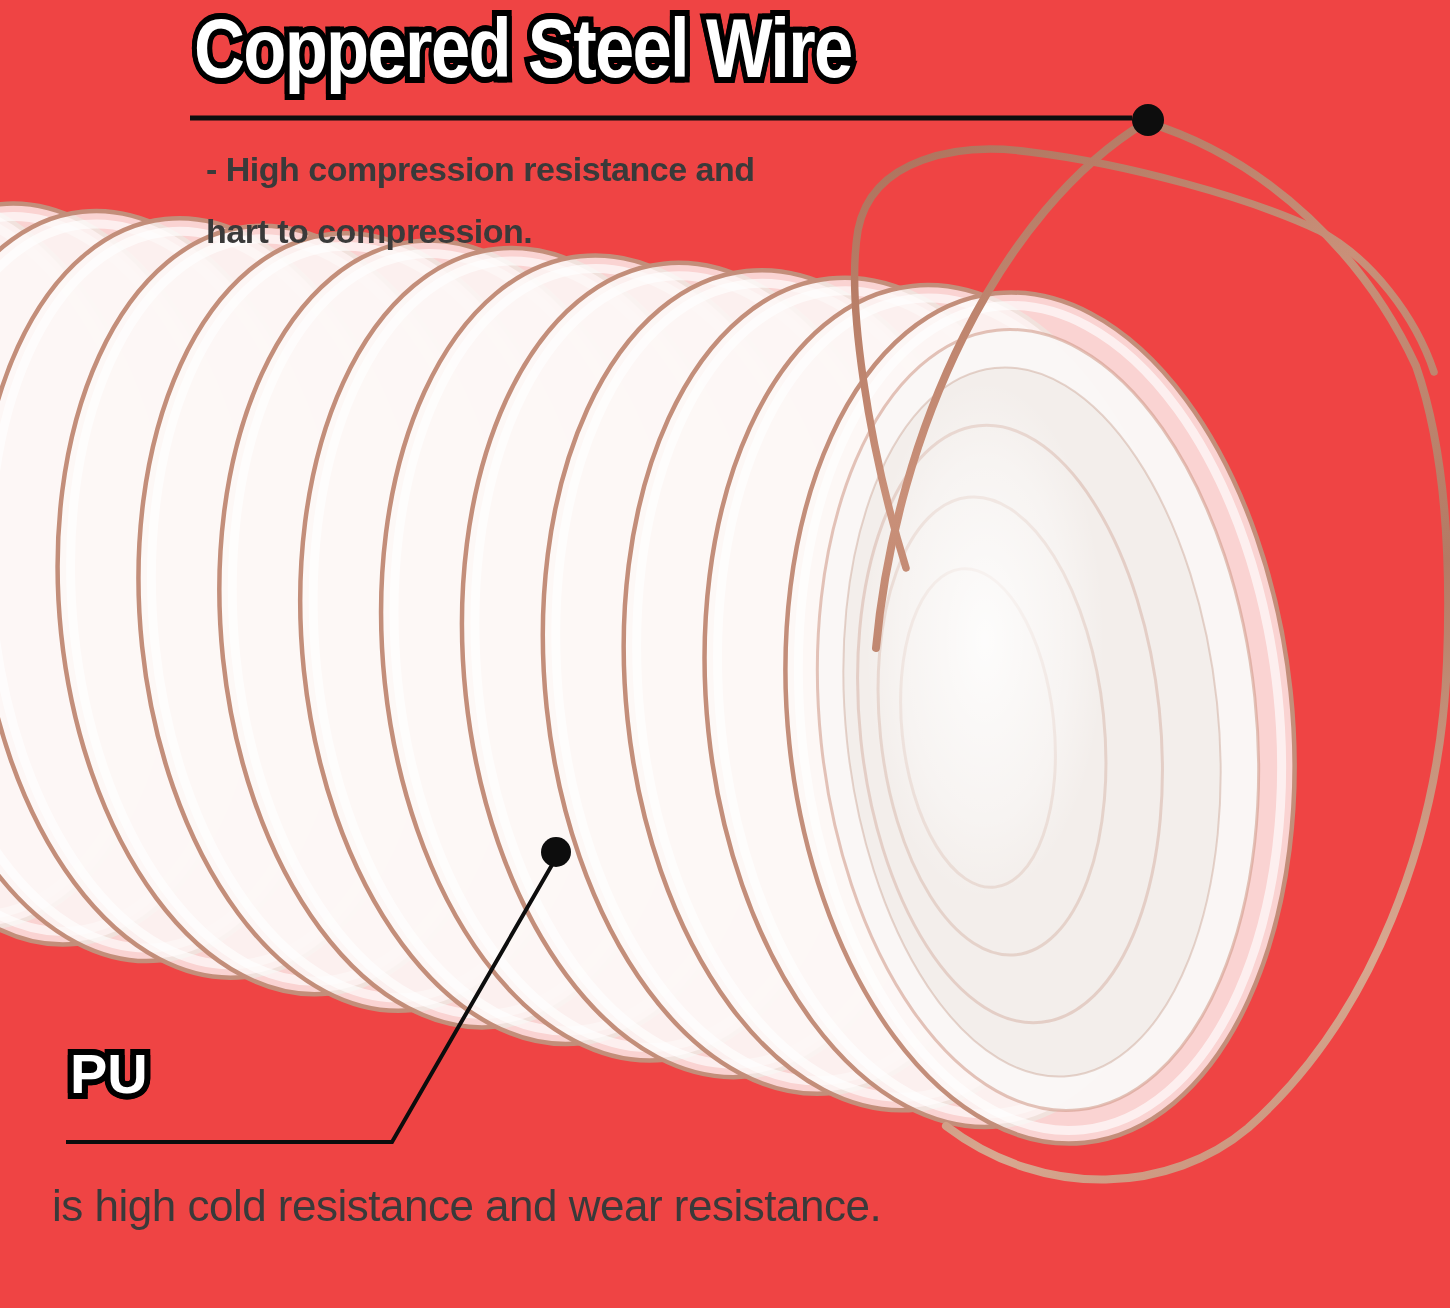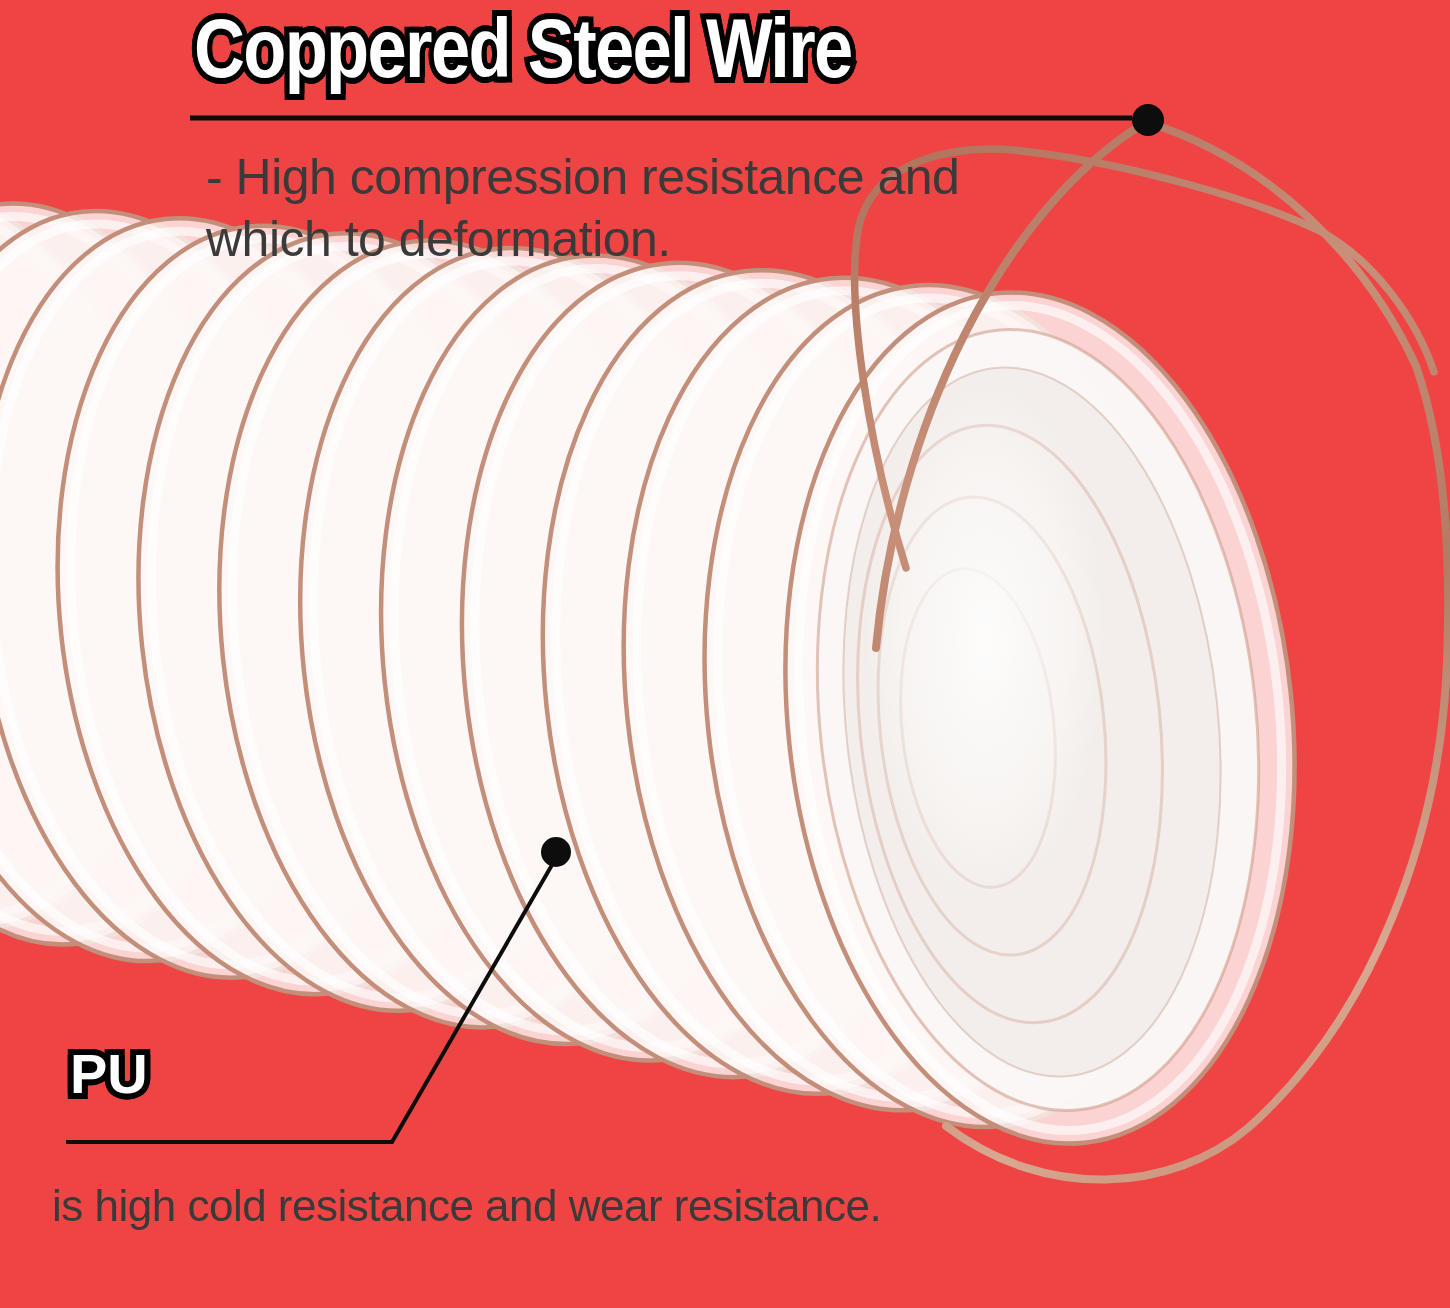--- a/index.html
+++ b/index.html
@@ -38,22 +38,22 @@
     left:70px;top:1046px;
     font-size:56px;letter-spacing:0px;
   }
 
   .note{
     position:absolute;
     color:#3a3a3a;
     letter-spacing:-0.5px;
   }
   .note-wire{
-    left:206px;top:146px;
-    font-size:50px;line-height:62px;
+    left:206px;top:138px;
+    font-size:34px;line-height:62px;font-weight:bold;
   }
   .note-pu{
     left:52px;top:1166px;
     font-size:44px;line-height:80px;
   }
 </style>
 </head>
 <body>
 
 <div class="canvas">
@@ -135,21 +135,21 @@
       <circle cx="556" cy="852" r="15" fill="#0d0d0d"></circle>
     </g>
   </svg>
 
   <div class="bubble headline-wire">
     <span class="stroke-layer">Coppered Steel Wire</span>
     <span class="fill-layer">Coppered Steel Wire</span>
   </div>
   <div class="note note-wire">
     <div>- High compression resistance and</div>
-    <div>which to deformation.</div>
+    <div>hart to compression.</div>
   </div>
 
   <div class="bubble headline-pu">
     <span class="stroke-layer">PU</span>
     <span class="fill-layer">PU</span>
   </div>
   <div class="note note-pu">
     <div>is high cold resistance and wear resistance.</div>
   </div>
 

